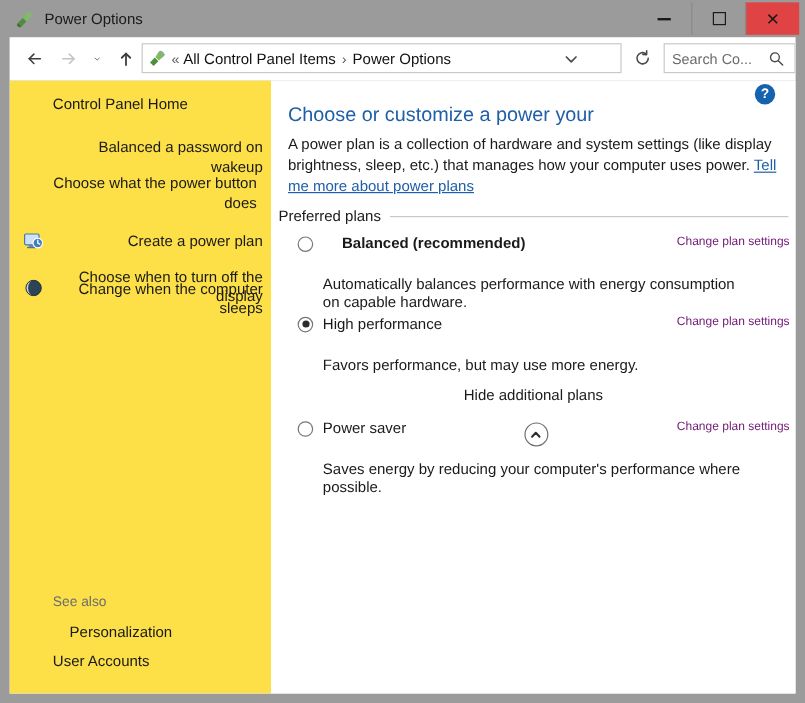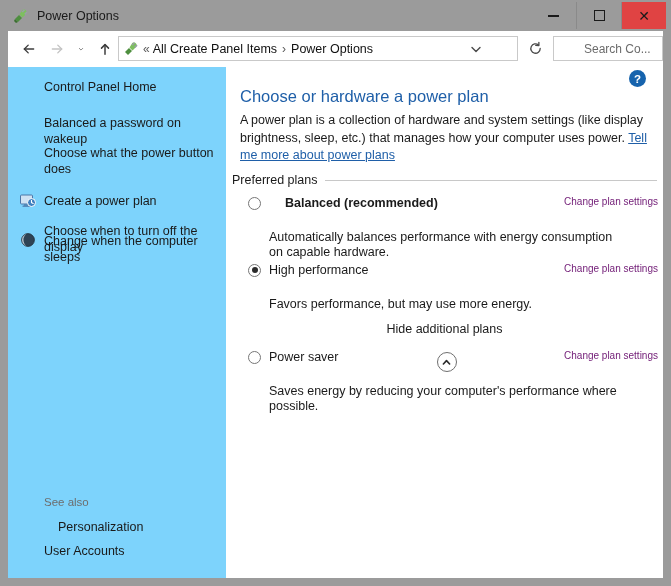--- a/index.html
+++ b/index.html
@@ -159,41 +159,41 @@
   }
   #search-input {
     border: none;
     outline: none;
     font-family: "Liberation Sans", sans-serif;
     font-size: 12px;
     color: #444;
     width: 80px;
     background: transparent;
     padding: 0;
-    margin-left: 24px;
   }
   #search-input::placeholder { color: #6b6b6b; opacity: 1; }
 
   
   #content {
     position: absolute;
     left: 8px; top: 67px;
     width: 655px;
     height: 511px;
     background: #ffffff;
     overflow: hidden;
   }
 
   
   #sidebar {
     position: absolute;
     left: 0; top: 0;
     width: 218px;
     height: 511px;
-    background: #7dd3fc;
+    background: #fde047;
+    text-align: right;
   }
   .side-link {
     position: absolute;
     color: #1a1a1a;
     font-size: 12.5px;
     line-height: 16px;
     cursor: default;
     text-decoration: none;
   }
   .side-icon {
@@ -397,21 +397,21 @@
     <div id="breadcrumb">
       <span class="crumb-icon">
         <svg width="16" height="16" viewBox="0 0 16 16">
           <path d="M2 11 L6 7 L9 10 L5 14 Z" fill="#4e8f3f"></path>
           <path d="M6.5 6.5 L9.5 9.5 L13 6 C14 5 14 3 12.5 2 C11 1 9.5 1.6 9 2.5 Z" fill="#7dbf5e"></path>
           <rect x="9.6" y="1.2" width="1.5" height="3.2" fill="#9aa0a6" transform="rotate(45 10.3 2.8)"></rect>
           <rect x="12.2" y="3.6" width="1.5" height="3.2" fill="#9aa0a6" transform="rotate(45 12.9 5.2)"></rect>
         </svg>
       </span>
       <span class="crumb-sep dbl">«</span>
-      <span class="crumb-text">All Create Panel Items</span>
+      <span class="crumb-text">All Control Panel Items</span>
       <span class="crumb-sep">›</span>
       <span class="crumb-text">Power Options</span>
       <span id="crumb-dropdown">
         <svg width="14" height="14" viewBox="0 0 14 14">
           <path d="M3 5.5 L7 9.5 L11 5.5" stroke="#4a4a4a" stroke-width="1.4" fill="none" stroke-linecap="round" stroke-linejoin="round"></path>
         </svg>
       </span>
     </div>
 
     <span id="refresh-btn">
@@ -460,21 +460,21 @@
 
       <span id="see-also-label">See also</span>
       <a class="side-link" style="left:36px; top:452px;margin-left:14px;">Personalization</a>
       <a class="side-link" style="left:36px; top:476px;">User Accounts</a>
     </div>
 
     <div id="main">
 
       <div id="help-btn">?</div>
 
-      <h1 id="page-heading">Choose or hardware a power plan</h1>
+      <h1 id="page-heading">Choose or customize a power your</h1>
 
       <div id="page-desc">
         <span>A power plan is a collection of hardware and system settings (like display brightness, sleep, etc.) that manages how your computer uses power. </span><a class="inline-link">Tell me more about power plans</a>
       </div>
 
       <div class="section-head" style="top:106px;">
         <span class="sh-label">Preferred plans</span>
         <span class="sh-rule"></span>
       </div>
 

